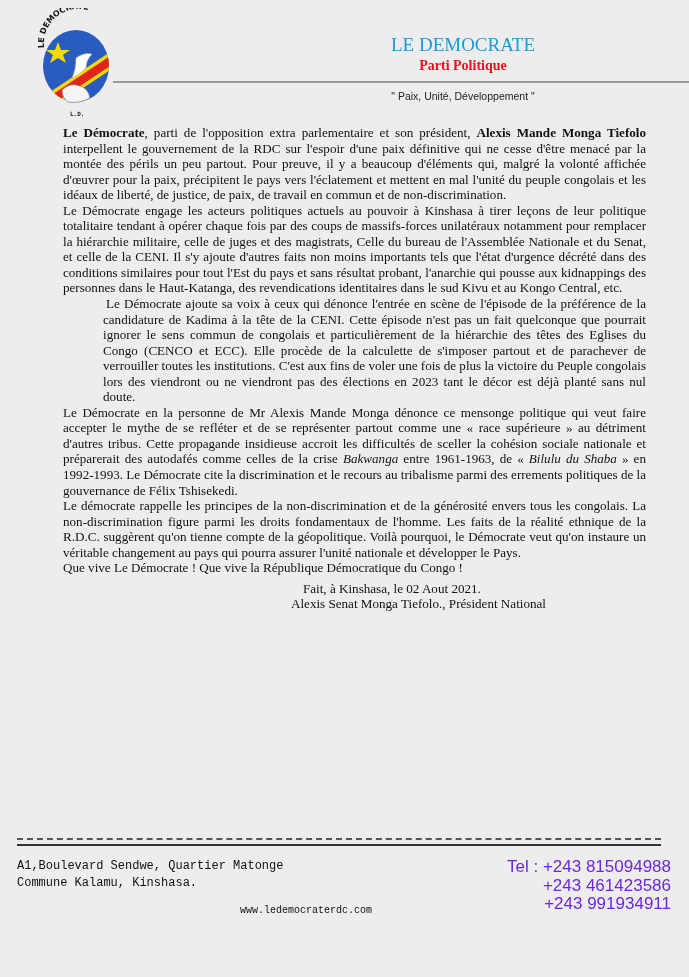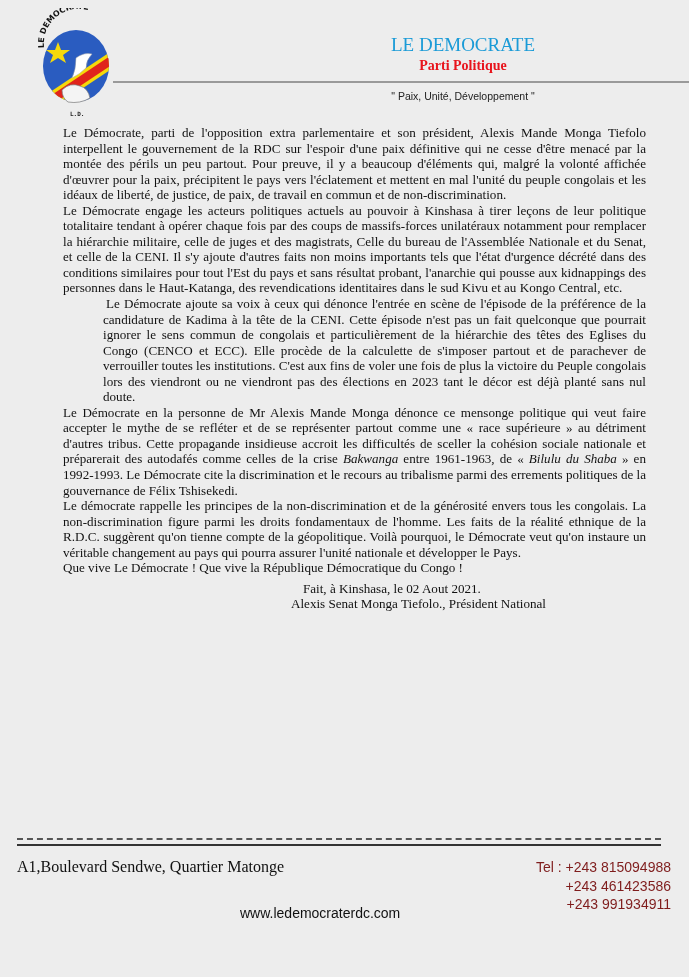--- a/index.html
+++ b/index.html
@@ -37,48 +37,48 @@
     font-family: "Liberation Sans", sans-serif;
     font-size: 10.5px; color: #222;
   }
   .body-text {
     position: absolute; left: 63px; width: 583px; top: 125px;
     font-size: 13.1px; line-height: 15.55px;
     text-align: justify;
   }
   .body-text p { margin: 0; }
   .body-text p.indent1 { text-indent: 3px; margin-left: 40px; }
-  b { font-weight: normal; }
+  b { font-weight: bold; }
   i { }
   .closing { margin: 5px; }
   .closing .line1 { padding-left: 235px; }
   .closing .line2 { padding-left: 223px; }
 
   .foot-dash {
     position: absolute; left: 17px; top: 838px; width: 644px;
     height: 0; border-top: 2px dashed #555;
   }
   .foot-rule {
     position: absolute; left: 17px; top: 844px; width: 644px;
     height: 2px; background: #333;
   }
   .foot-addr {
     position: absolute; left: 17px; top: 858px;
-    font-family: Liberation Serif, serif;
-    font-size: 16px; line-height: 17px; color: #111;
+    font-family: Liberation Mono, monospace;
+    font-size: 12px; line-height: 17px; color: #111;
   }
   .foot-tel {
     position: absolute; right: 18px; top: 858px;
     font-family: "Liberation Sans", sans-serif;
-    font-size: 14px; line-height: 18.5px; color: #7f1d1d; text-align: right;
+    font-size: 17px; line-height: 18.5px; color: #6d28d9; text-align: right;
   }
   .foot-web {
     position: absolute; left: 240px; top: 905px;
-    font-family: Liberation Sans, sans-serif;
-    font-size: 14px; color: #111;
+    font-family: Liberation Mono, monospace;
+    font-size: 10px; color: #111;
   }
 </style>
 </head>
 <body>
 
 <div class="logo">
   <svg width="86" height="110" viewBox="0 0 86 110">
     <defs>
       <clipPath id="circ">
           <ellipse cx="40" cy="58" rx="33" ry="36"></ellipse>
@@ -120,20 +120,21 @@
     <div class="line1">Fait, à Kinshasa, le 02 Aout 2021.</div>
     <div class="line2">Alexis Senat Monga Tiefolo., Président National</div>
   </div>
 </div>
 
 <div class="foot-dash"></div>
 <div class="foot-rule"></div>
 
 <div class="foot-addr">
   <div>A1,Boulevard Sendwe, Quartier Matonge</div>
+  <div>Commune Kalamu, Kinshasa.</div>
 </div>
 
 <div class="foot-tel">
   <div><span>Tel : </span><span>+243 815094988</span></div>
   <div>+243 461423586</div>
   <div>+243 991934911</div>
 </div>
 
 <div class="foot-web">www.ledemocraterdc.com</div>
 

